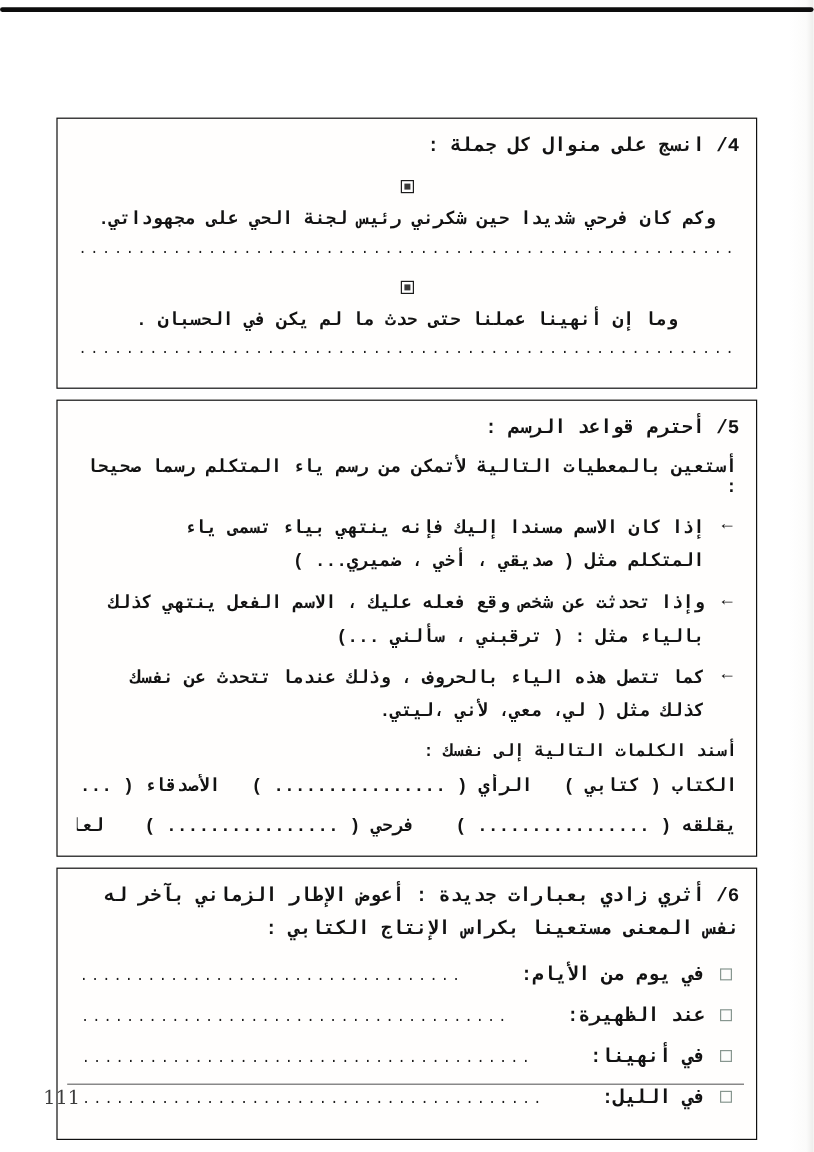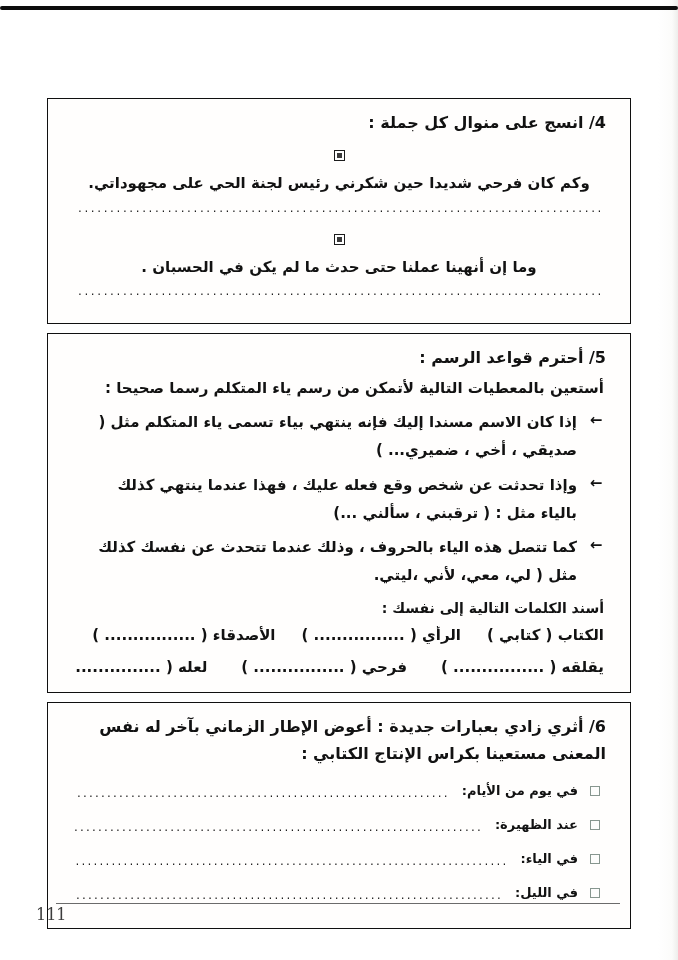--- a/index.html
+++ b/index.html
@@ -14,21 +14,21 @@
     direction:rtl; color:#121212; font-weight:bold;
     background:linear-gradient(to left,#ededeb 0,#fbfbfa 6px,#ffffff 20px);
   }
   .top-rule {
     position:absolute; top:6px; left:0; width:100%; height:4px;
     background:#0d0d0d; border-radius:2px;
   }
   .content { position:absolute; top:98px; right:47px; left:47px; }
   .box {
     border:1.6px solid #101010; background:#fffefd;
-    padding:10px 24px 12px; margin-bottom:9px;
+    padding:10px 14px 12px; margin-bottom:9px;font-family:Liberation Mono, monospace;
   }
   .box4 { min-height:172px; }
   .box5 { min-height:347px; }
   .box6 { min-height:197px; margin-bottom:0; }
   .title { font-size:16px; font-weight:bold; line-height:1.7; margin-bottom:8px; }
   .b-row { display:flex; align-items:center; gap:10px; margin:8px 4px 4px;flex-direction:column; }
   .b-text { font-size:15px; line-height:1.7; }
   .sq {
     flex:0 0 auto; width:11px; height:11px; margin-top:6px;
     border:1.8px solid #1c1c1c; position:relative; background:#fff;
@@ -48,21 +48,21 @@
   .word-line {
     display:flex; gap:26px; white-space:nowrap; overflow:hidden;
     font-size:15px; margin:10px 2px 4px;
   }
   .word-line.second { gap:34px; margin-top:14px; }
   .item-row { display:flex; align-items:center; gap:12px; margin:13px 6px 13px 2px; }
   .cb {
     flex:0 0 auto; width:10px; height:10px;
     border:1.4px solid #87968f; background:#fdfdfc;
   }
-  .item-label { font-size:13px; white-space:nowrap; }
+  .item-label { font-size:16px; white-space:nowrap;margin-left:36px; }
   .item-dots {
     flex:1; overflow:hidden; white-space:nowrap; height:15px;
     font-size:12px; letter-spacing:2.2px; color:#1d1d1d; font-weight:normal;
     margin-top:6px;
   }
   .footer-line {
     position:absolute; bottom:56px; right:58px; left:56px;
     border-top:1.5px solid #6b6b6b;
   }
   .page-num {
@@ -98,21 +98,21 @@
     <section class="box box5">
       <h2 class="title">5/ أحترم قواعد الرسم :</h2>
       <p class="intro">أستعين بالمعطيات التالية لأتمكن من رسم ياء المتكلم رسما صحيحا :</p>
 
       <div class="rule-row">
         <span class="arrow"></span>
         <p class="rule-text">إذا كان الاسم مسندا إليك فإنه ينتهي بياء تسمى ياء المتكلم مثل ( صديقي ، أخي ، ضميري... )</p>
       </div>
       <div class="rule-row">
         <span class="arrow"></span>
-        <p class="rule-text">وإذا تحدثت عن شخص وقع فعله عليك ، فهذا عندما ينتهي كذلك بالياء مثل : ( ترقبني ، سألني ...)</p>
+        <p class="rule-text">وإذا تحدثت عن شخص وقع فعله عليك ، الاسم الفعل ينتهي كذلك بالياء مثل : ( ترقبني ، سألني ...)</p>
       </div>
       <div class="rule-row">
         <span class="arrow"></span>
         <p class="rule-text">كما تتصل هذه الياء بالحروف ، وذلك عندما تتحدث عن نفسك كذلك مثل ( لي، معي، لأني ،ليتي.</p>
       </div>
 
       <p class="task">أسند الكلمات التالية إلى نفسك :</p>
 
       <div class="word-line">
         <span>الكتاب ( كتابي )</span>
@@ -136,21 +136,21 @@
         <span class="item-label">في يوم من الأيام:</span>
         <span class="item-dots">............................................................................................................</span>
       </div>
       <div class="item-row">
         <span class="cb"></span>
         <span class="item-label">عند الظهيرة:</span>
         <span class="item-dots">............................................................................................................</span>
       </div>
       <div class="item-row">
         <span class="cb"></span>
-        <span class="item-label">في الياء:</span>
+        <span class="item-label">في أنهينا:</span>
         <span class="item-dots">............................................................................................................</span>
       </div>
       <div class="item-row">
         <span class="cb"></span>
         <span class="item-label">في الليل:</span>
         <span class="item-dots">............................................................................................................</span>
       </div>
     </section>
 
   </main>

